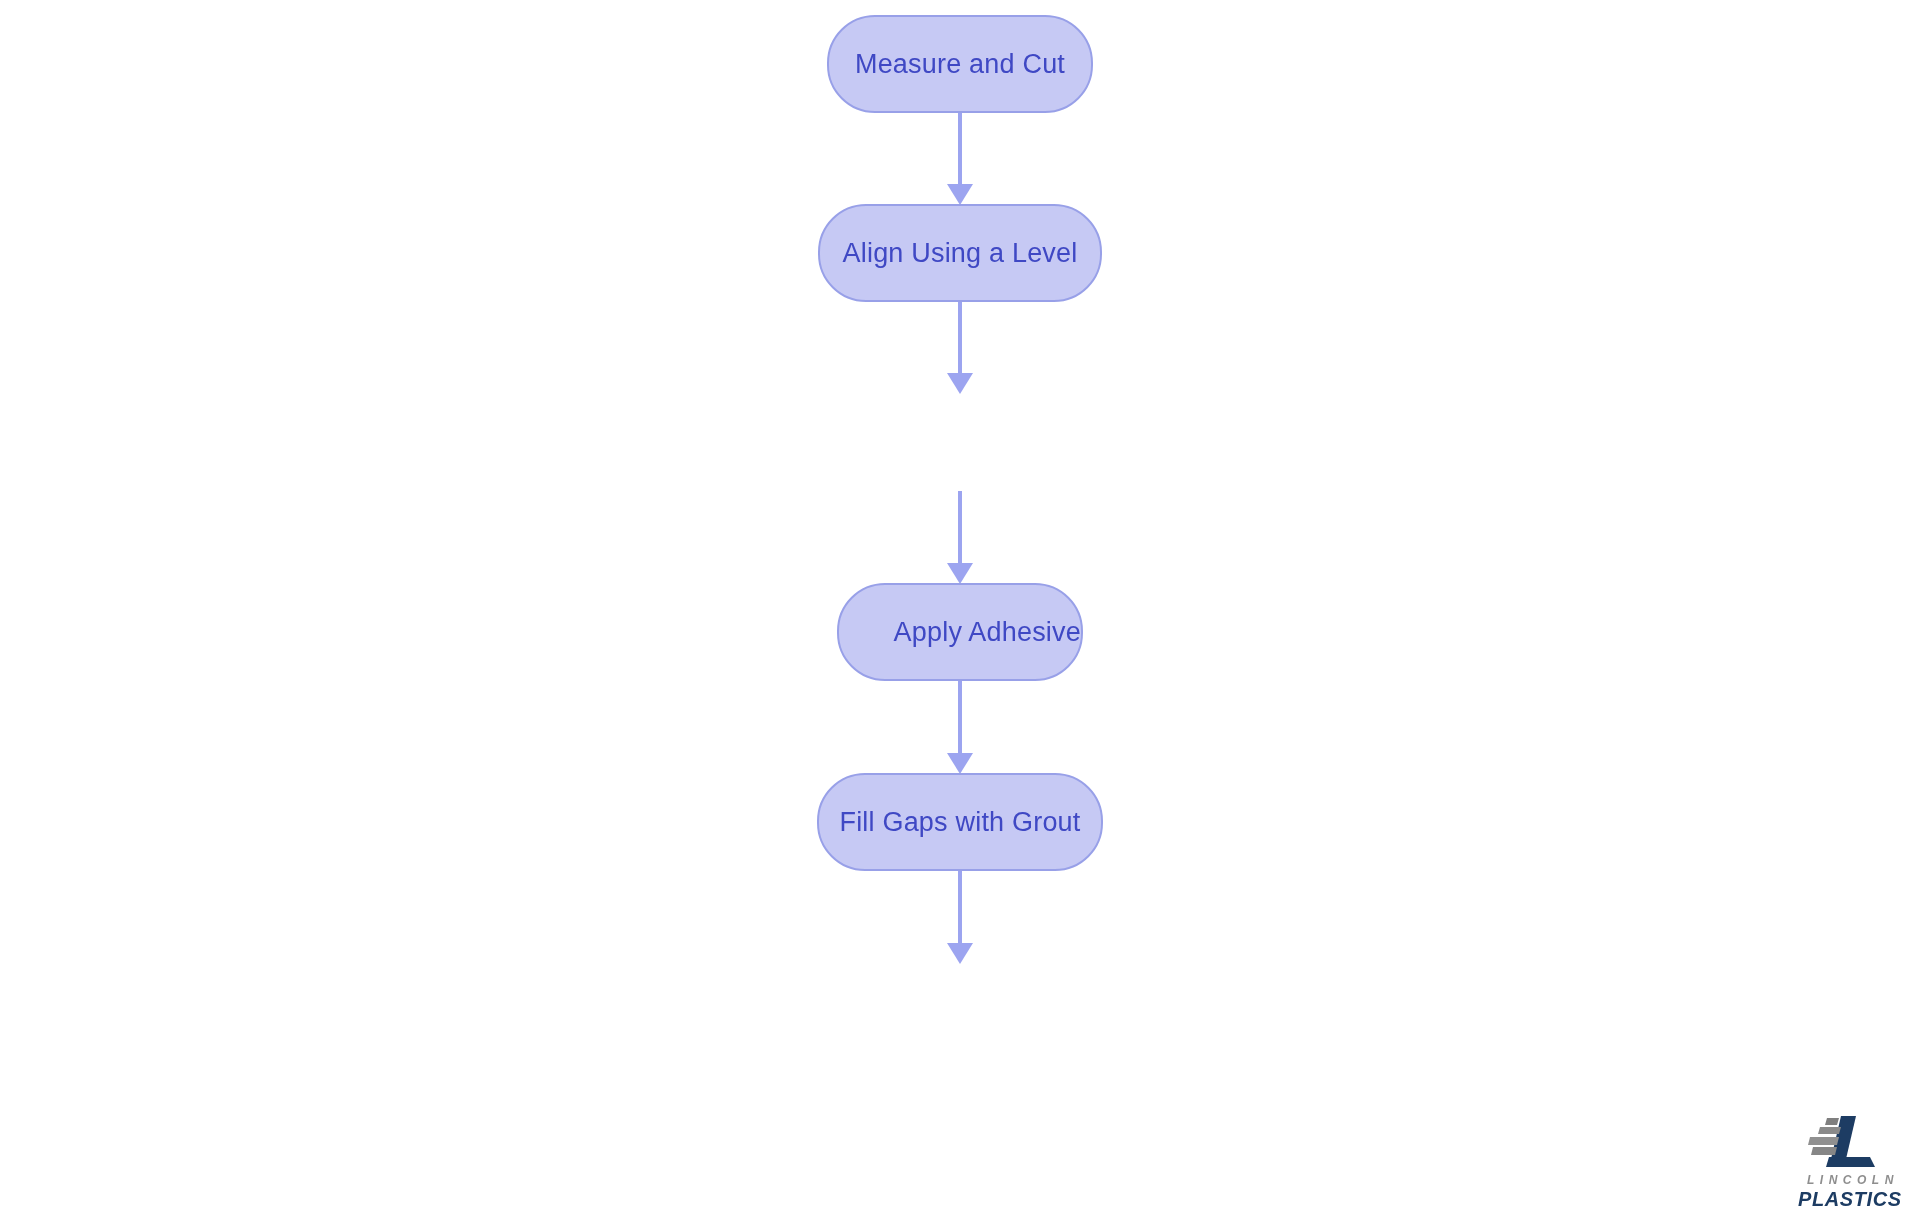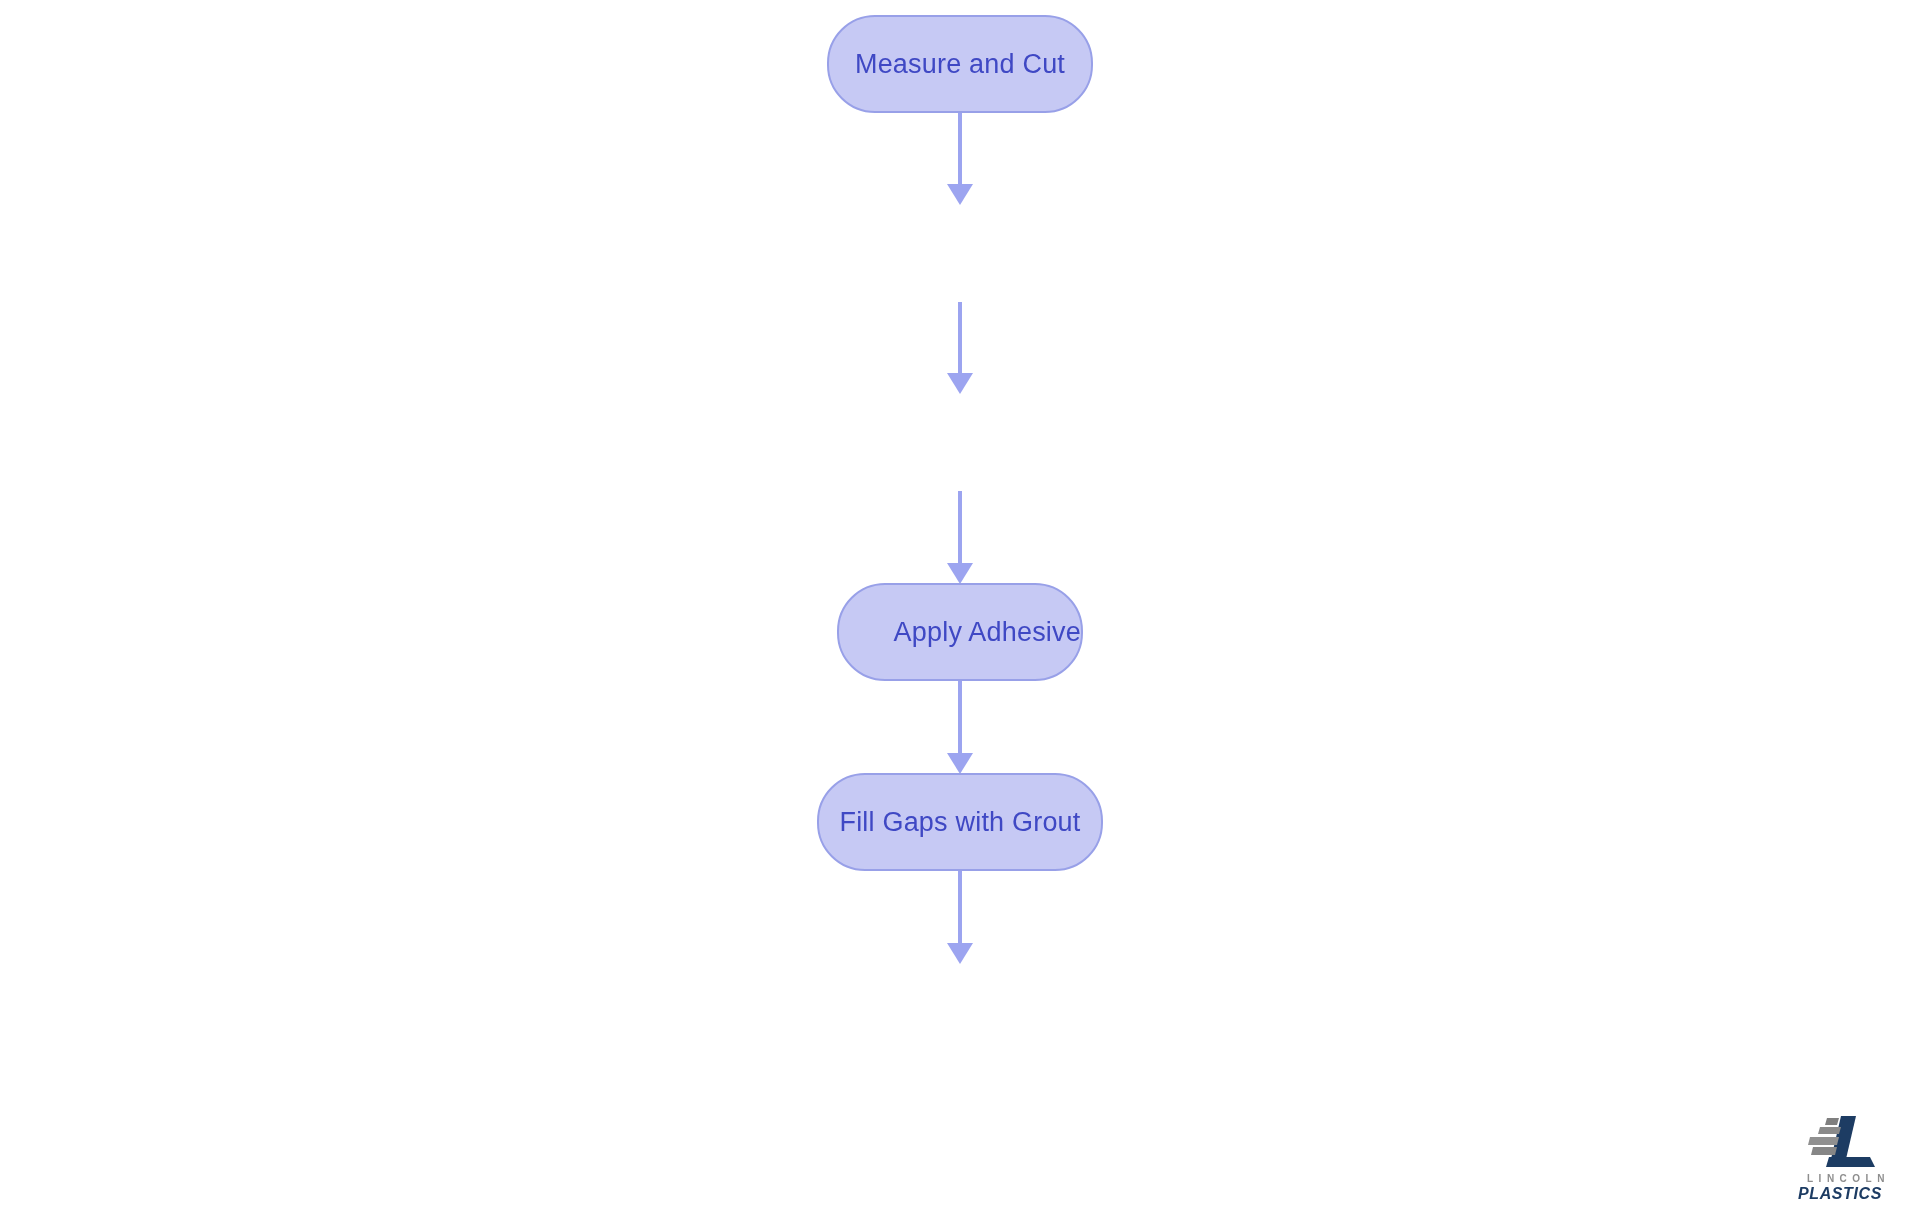--- a/index.html
+++ b/index.html
@@ -67,47 +67,52 @@
   .logo {
     position: absolute;
     left: 1794px; top: 1114px;
     width: 102px;
     text-align: left;
   }
   .logo-mark { display: block; margin-left: 14px; }
   .logo-line1 {
     margin-top: 3px;
     margin-left: 13px;
-    font-size: 10px;
+    font-size: 12px;
+    font-style: italic;
     font-weight: 600;
     letter-spacing: 5.5px;
     color: var(--logo-gray);
   }
   .logo-line2 {
     margin-top: 1px;
     margin-left: 4px;
-    font-size: 16px;
+    font-size: 20px;
     font-style: italic;
     font-weight: bold;
     letter-spacing: 0.6px;
     color: var(--logo-navy);
+    text-align: center;
   }
 </style>
 </head>
 <body>
 
 <div class="canvas">
 
   <div class="node node1">
     <span>Measure and Cut</span>
   </div>
 
   <div class="arrow-line al1"></div>
   <div class="arrow-head ah1"></div>
 
+  <div class="node node2">
+    <span>Align Using a Level</span>
+  </div>
 
   <div class="arrow-line al2"></div>
   <div class="arrow-head ah2"></div>
 
 
   <div class="arrow-line al3"></div>
   <div class="arrow-head ah3"></div>
 
   <div class="node node4">
     <span>Apply Adhesive</span>

